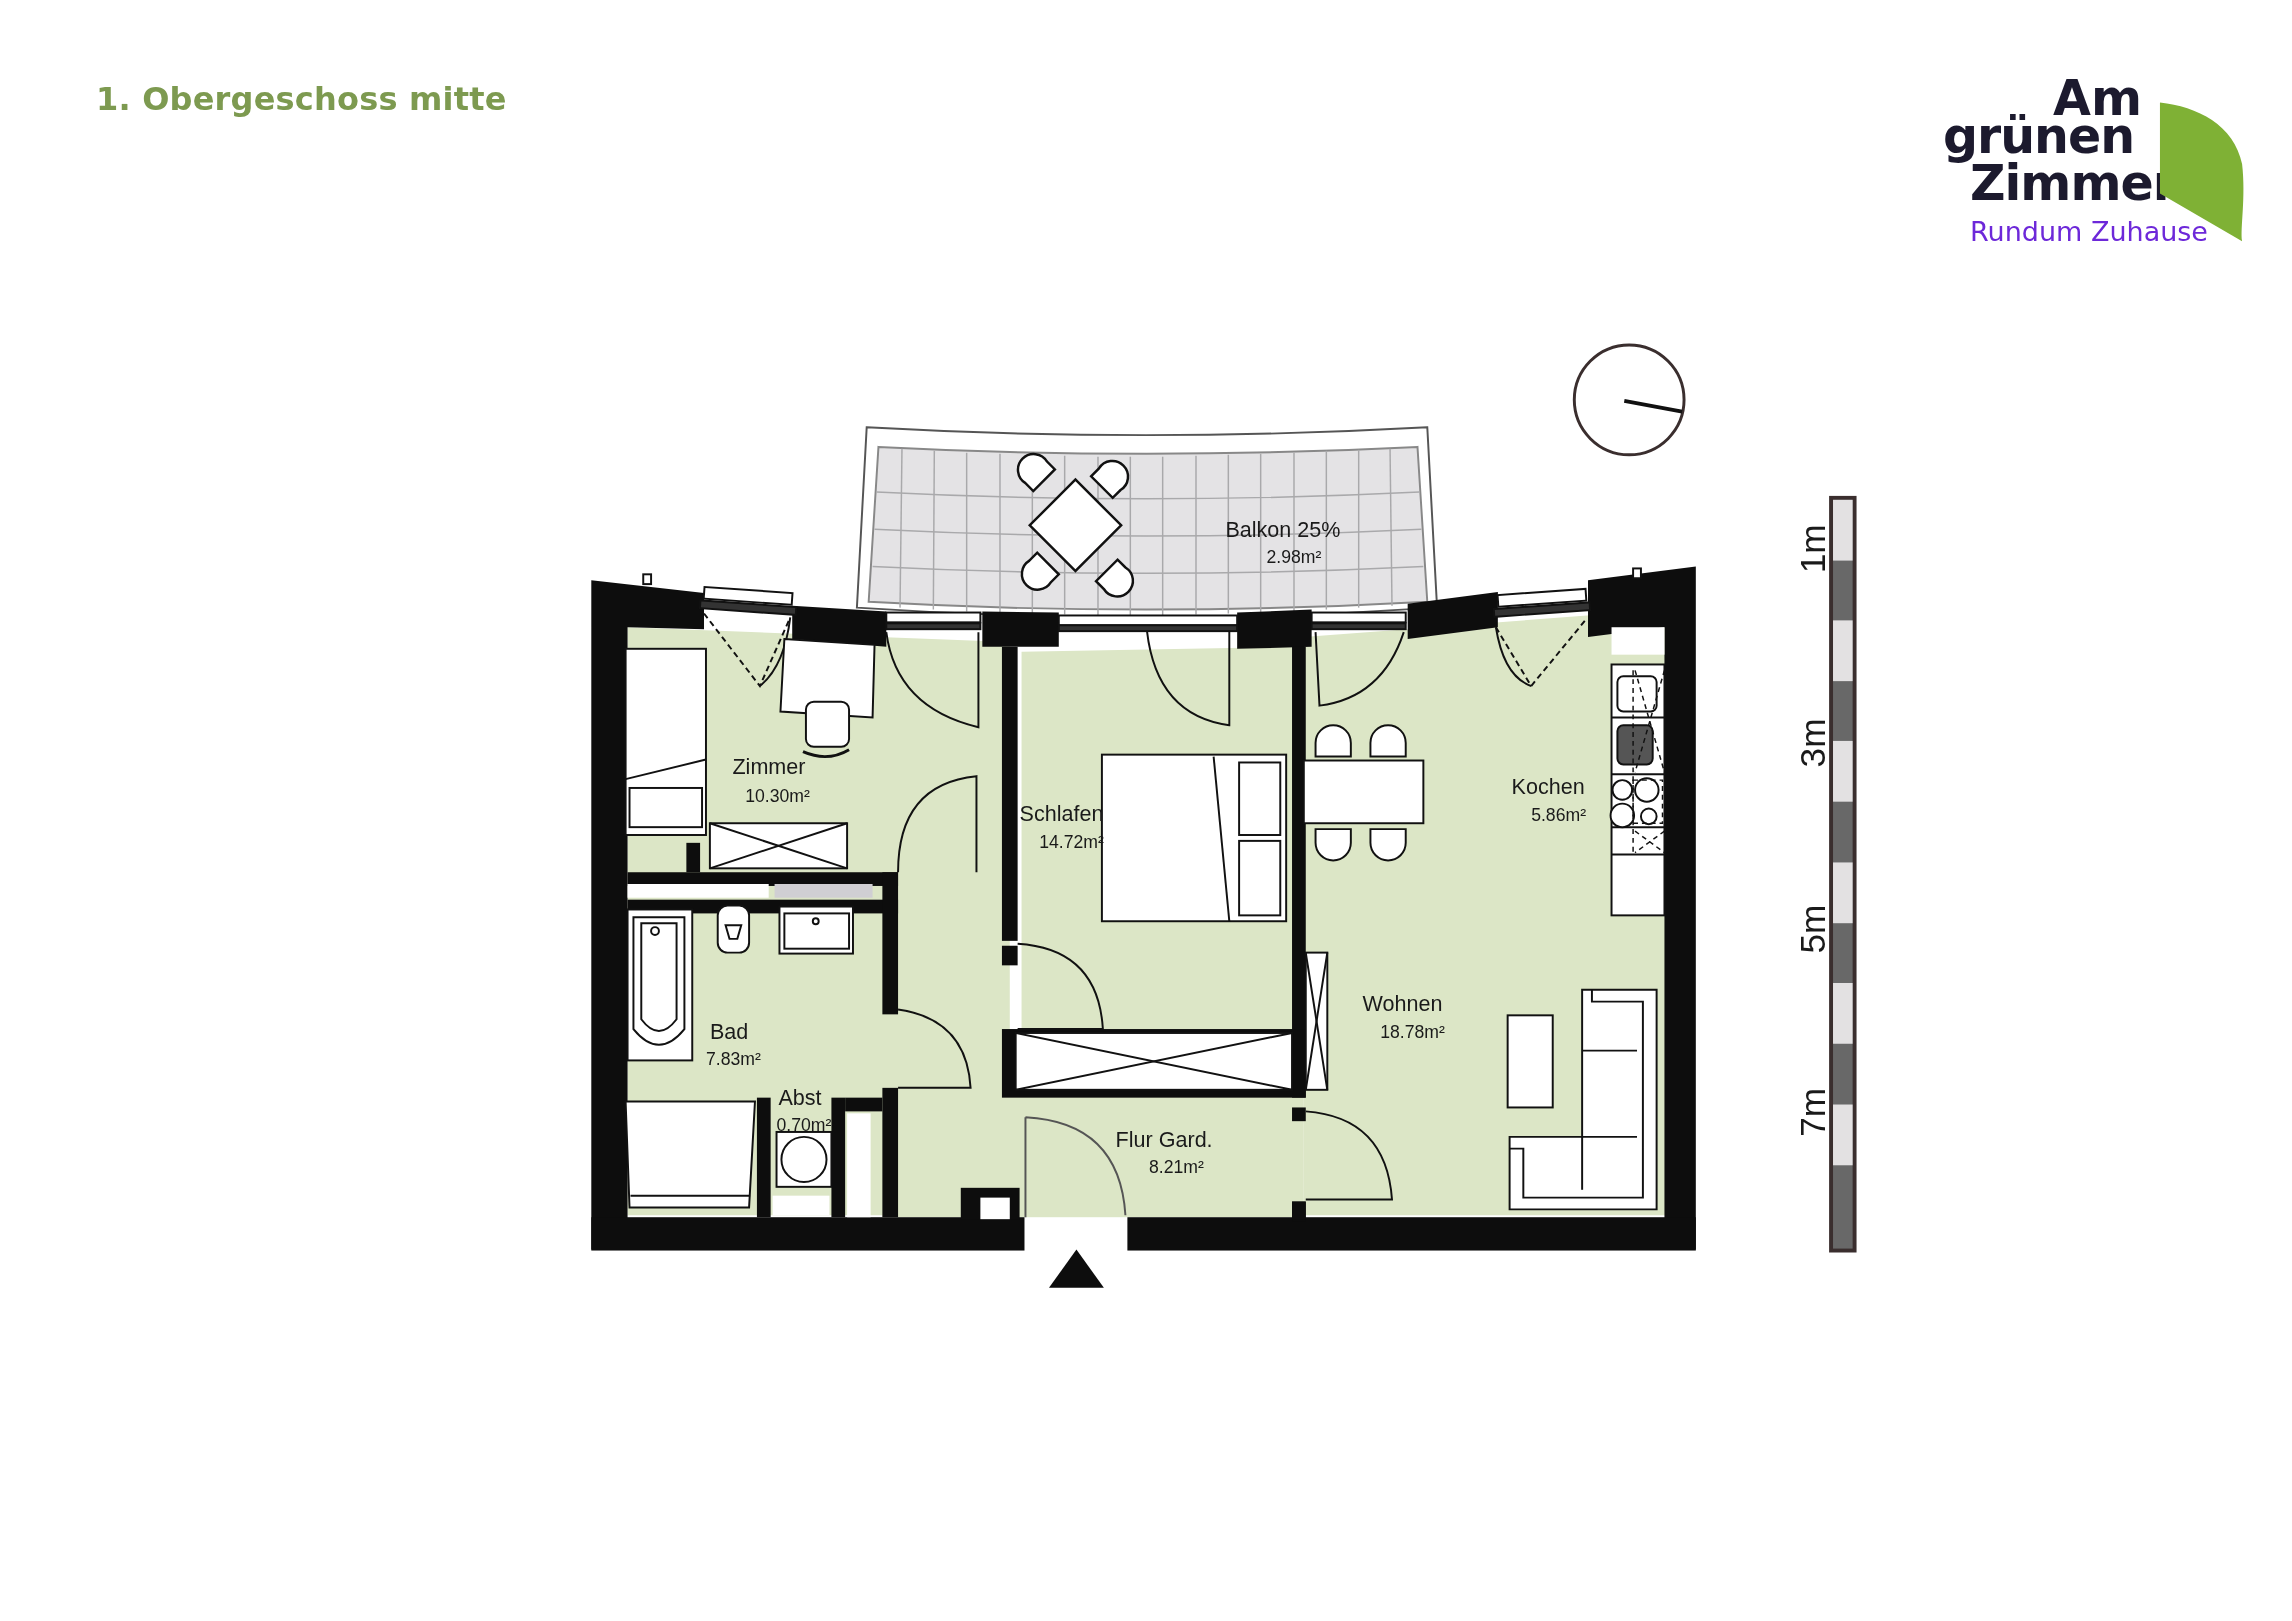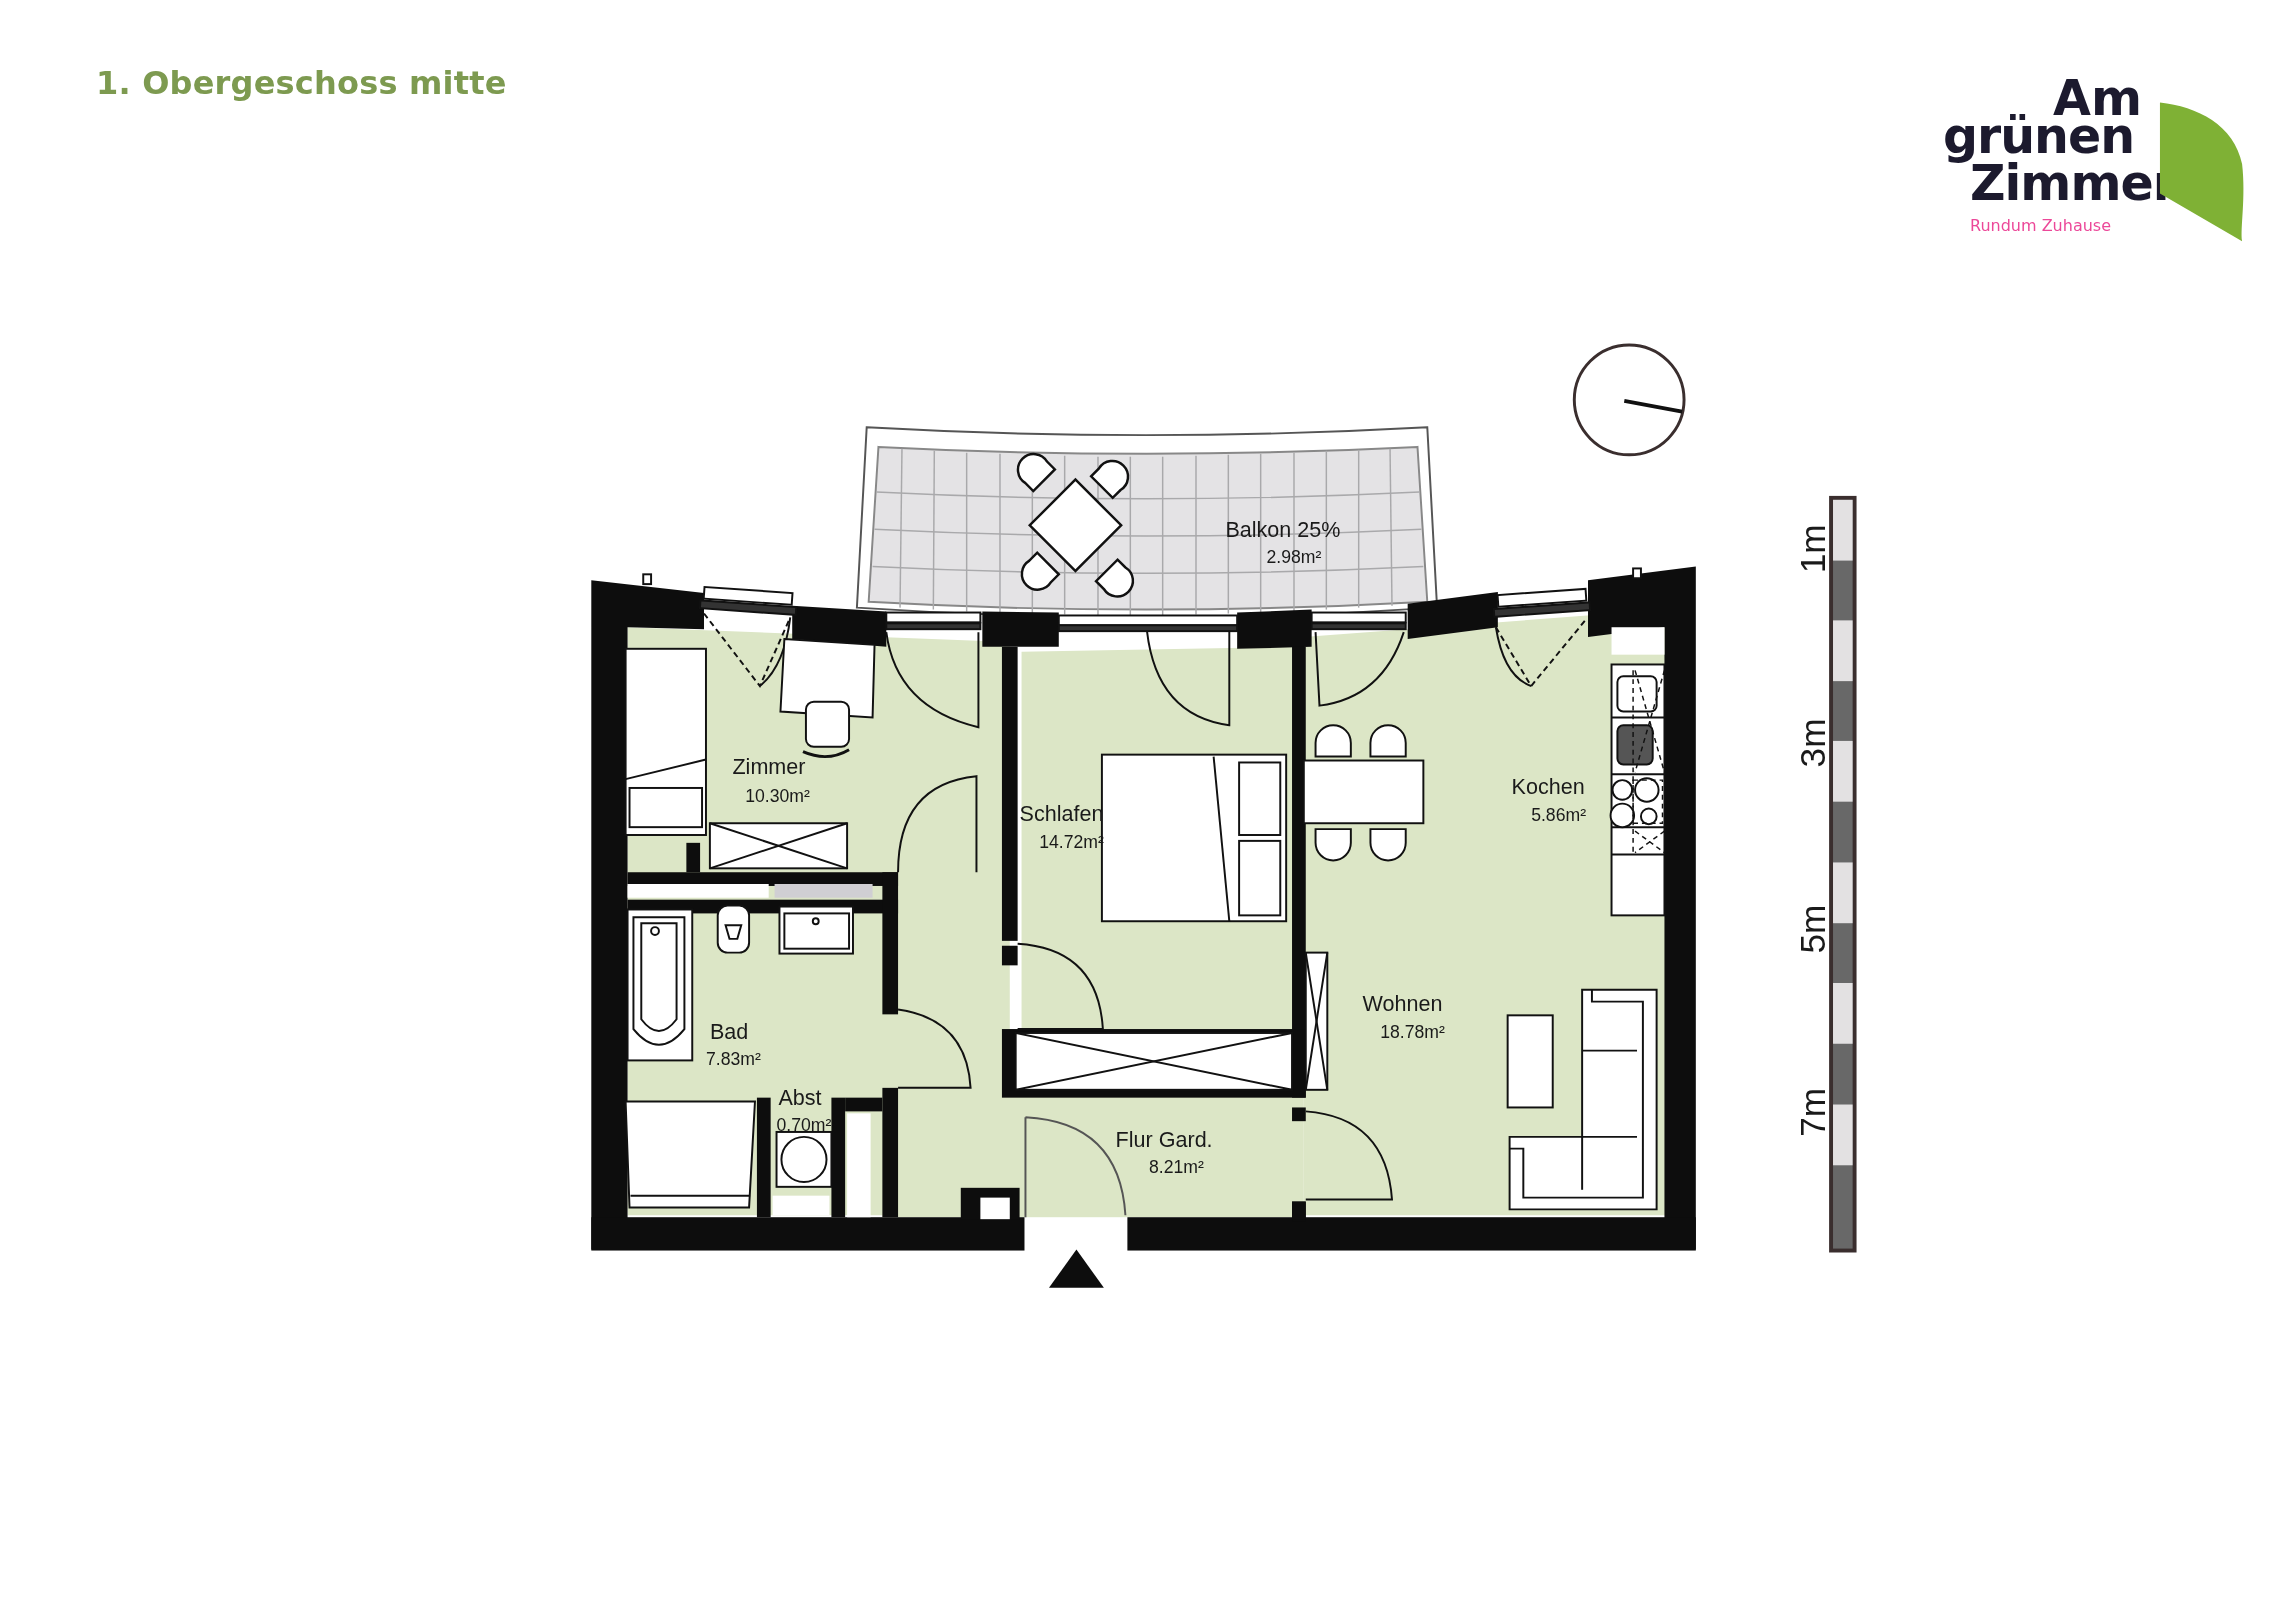--- a/index.html
+++ b/index.html
@@ -1,23 +1,23 @@
 <!DOCTYPE html>
 <html><head>
 <meta charset="utf-8">
 <style>
   html, body { margin: 0; padding: 0; background: #ffffff; }
   body { width: 2293px; height: 1621px; position: relative; overflow: hidden; font-family: "Liberation Sans", sans-serif; }
-  .floor-title { position: absolute; left: 96px; top: 64px; font-family: "DejaVu Sans", sans-serif; font-weight: bold; font-size: 32px; color: #7d9a50; letter-spacing: 0.2px; }
+  .floor-title { position: absolute; left: 96px; top: 80px; font-family: "DejaVu Sans", sans-serif; font-weight: bold; font-size: 32px; color: #7d9a50; letter-spacing: 0.2px; }
   .logo { position: absolute; left: 1931px; top: 61px; width: 323px; height: 196px; }
   .logo-line { position: absolute; font-family: "DejaVu Sans", sans-serif; font-weight: bold; color: #1c1a2e; line-height: 1; }
   .logo-am { right: 112px; top: 13px; font-size: 49px; }
   .logo-gruenen { left: 0; top: 51px; font-size: 49px; letter-spacing: -1px; margin-left: 12px; }
   .logo-bogen { left: 39px; top: 98px; font-size: 49px; letter-spacing: -1px; }
-  .logo-tag { left: 39px; top: 157px; font-family: "DejaVu Sans", sans-serif; font-size: 16px; font-weight: normal; color: #ec4899; }
+  .logo-tag { left: 39px; top: 157px; font-family: "DejaVu Sans", sans-serif; font-size: 27px; font-weight: normal; color: #6d28d9; }
   .logo-leaf { position: absolute; left: 227px; top: 19.6px; }
   .plan { position: absolute; left: 0; top: 0; }
   .room-label { font-family: "Liberation Sans", sans-serif; font-size: 22px; fill: #1a1a1a; }
   .room-area { font-family: "Liberation Sans", sans-serif; font-size: 18px; fill: #1a1a1a; }
   .scale-label { font-family: "Liberation Sans", sans-serif; font-size: 36px; fill: #1a1a1a; }
 </style>
 </head>
 <body>
 
 <div class="floor-title">1. Obergeschoss mitte</div>

